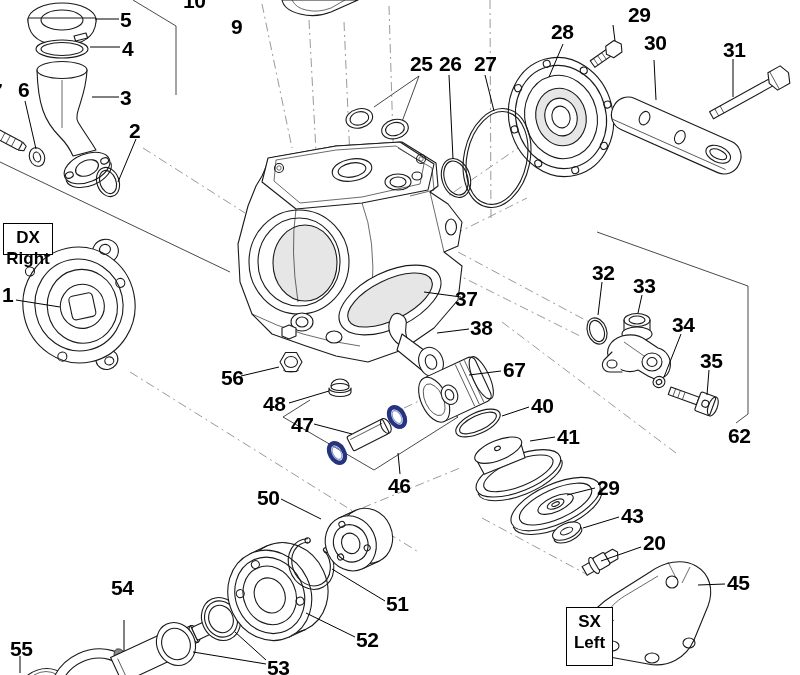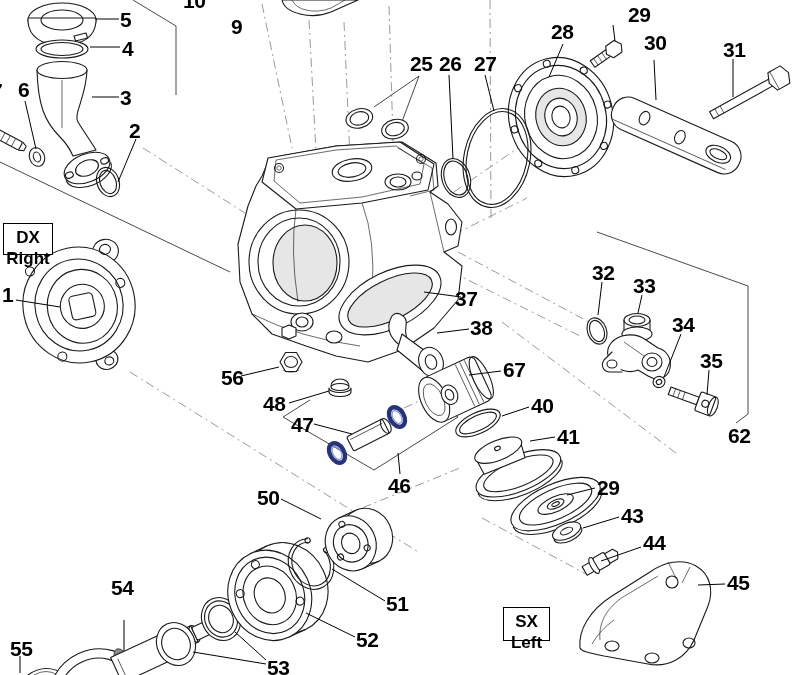--- a/index.html
+++ b/index.html
@@ -445,35 +445,35 @@
 <div class="plabel" style="left:672px;top:314px">34</div>
 <div class="plabel" style="left:700px;top:350px">35</div>
 <div class="plabel" style="left:728px;top:425px">62</div>
 <div class="plabel" style="left:455px;top:288px">37</div>
 <div class="plabel" style="left:470px;top:317px">38</div>
 <div class="plabel" style="left:503px;top:359px">67</div>
 <div class="plabel" style="left:531px;top:395px">40</div>
 <div class="plabel" style="left:557px;top:426px">41</div>
 <div class="plabel" style="left:597px;top:477px">29</div>
 <div class="plabel" style="left:621px;top:505px">43</div>
-<div class="plabel" style="left:643px;top:532px">44</div>
+<div class="plabel" style="left:643px;top:532px">20</div>
 <div class="plabel" style="left:727px;top:572px">45</div>
 <div class="plabel" style="left:388px;top:475px">46</div>
 <div class="plabel" style="left:291px;top:414px">47</div>
 <div class="plabel" style="left:263px;top:393px">48</div>
 <div class="plabel" style="left:221px;top:367px">56</div>
 <div class="plabel" style="left:257px;top:487px">50</div>
 <div class="plabel" style="left:386px;top:593px">51</div>
 <div class="plabel" style="left:356px;top:629px">52</div>
 <div class="plabel" style="left:267px;top:657px">53</div>
 <div class="plabel" style="left:111px;top:577px">54</div>
 <div class="plabel" style="left:10px;top:638px">55</div>
 
 <div class="obox" style="left:3px;top:223px;width:50px;height:32px">
   <div>DX</div>
   <div>Right</div>
 </div>
-<div class="obox" style="left:503px;top:607px;width:47px;height:34px">
+<div class="obox" style="left:566px;top:607px;width:47px;height:59px">
   <div>SX</div>
   <div>Left</div>
 </div>
 
 </div>
 
 </body></html>

